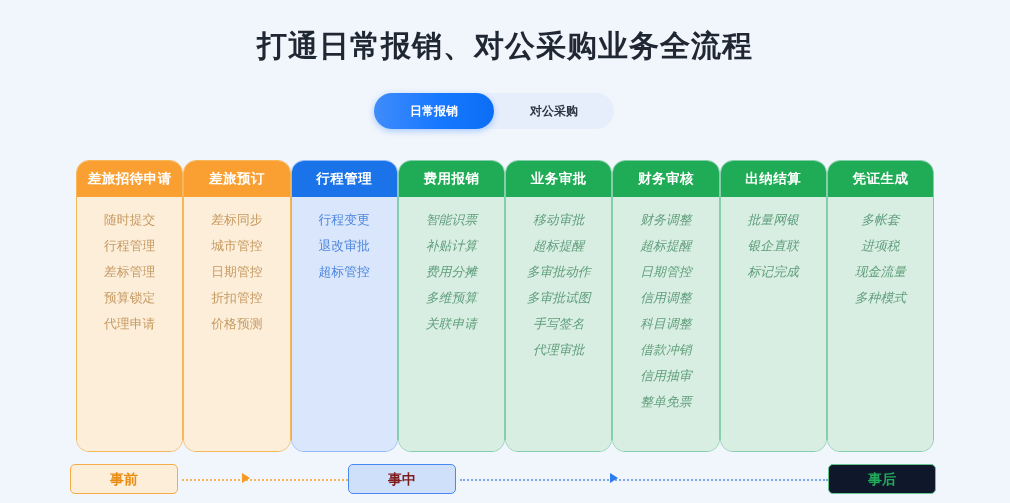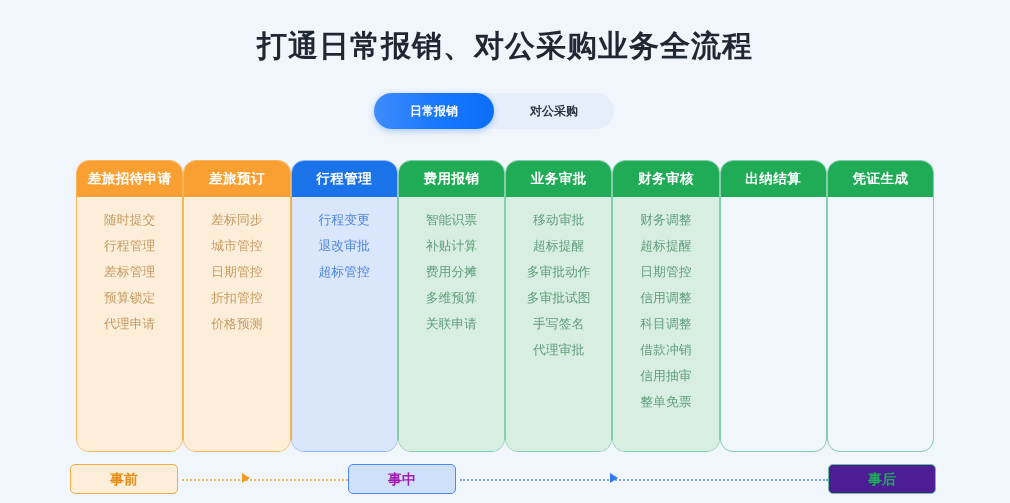--- a/index.html
+++ b/index.html
@@ -97,21 +97,21 @@
   
   .col.blue{border-color:#8fb9f7;}
   .col.blue .col-head{background:#1a73e8;}
   .col.blue .col-body{background:#d9e6fb;}
   .col.blue .col-item{color:#4e86dd;}
 
   
   .col.green{border-color:#84ceab;}
   .col.green .col-head{background:#20ac56;}
   .col.green .col-body{background:#d9eee2;}
-  .col.green .col-item{color:#5f9e7c;}
+  .col.green .col-item{color:#5f9e7c;font-style:italic;}
 
   
   .timeline{
     position:absolute;left:70px;top:464px;
     width:728px;height:32px;
   }
   .tl-line{
     position:absolute;top:15px;height:0;
     border-top:2px dotted #f6b65a;
   }
@@ -128,22 +128,22 @@
     position:absolute;top:0;
     height:30px;line-height:28px;
     width:108px;
     text-align:center;
     border-radius:5px;
     font-size:14px;font-weight:bold;
     box-sizing:border-box;
     white-space:nowrap;
   }
   .tl-badge.orange{background:#fdeed9;border:1px solid #f6ac4a;color:#e98c12;left:0;}
-  .tl-badge.blue{background:#cfe0fb;border:1.5px solid #4a8af0;color:#a21caf;left:278px;}
-  .tl-badge.green{background:#4c1d95;border:1px solid #68c491;color:#22a95b;left:758px;}
+  .tl-badge.blue{background:#cfe0fb;border:1.5px solid #4a8af0;color:#7f1d1d;left:278px;}
+  .tl-badge.green{background:#0f172a;border:1px solid #68c491;color:#22a95b;left:758px;}
 </style>
 </head>
 <body>
 
 <div id="stage">
 
   <div class="page-title">打通日常报销、对公采购业务全流程</div>
 
   <div class="tab-switch">
     <div class="tab active">日常报销</div>
@@ -208,23 +208,34 @@
           <div class="col-item">日期管控</div>
           <div class="col-item">信用调整</div>
           <div class="col-item">科目调整</div>
           <div class="col-item">借款冲销</div>
           <div class="col-item">信用抽审</div>
           <div class="col-item">整单免票</div>
         </div>
       </div>
       <div class="col green">
         <div class="col-head">出纳结算</div>
+        <div class="col-body">
+          <div class="col-item">批量网银</div>
+          <div class="col-item">银企直联</div>
+          <div class="col-item">标记完成</div>
+        </div>
       </div>
       <div class="col green">
         <div class="col-head">凭证生成</div>
+        <div class="col-body">
+          <div class="col-item">多帐套</div>
+          <div class="col-item">进项税</div>
+          <div class="col-item">现金流量</div>
+          <div class="col-item">多种模式</div>
+        </div>
       </div>
     </div>
 
   <div class="timeline">
     <div class="tl-line" style="left:112px;width:170px;"></div>
     <div class="tl-arrow" style="left:172px;"></div>
 
     <div class="tl-line blue" style="left:390px;width:368px;"></div>
     <div class="tl-arrow blue" style="left:540px;"></div>
 

